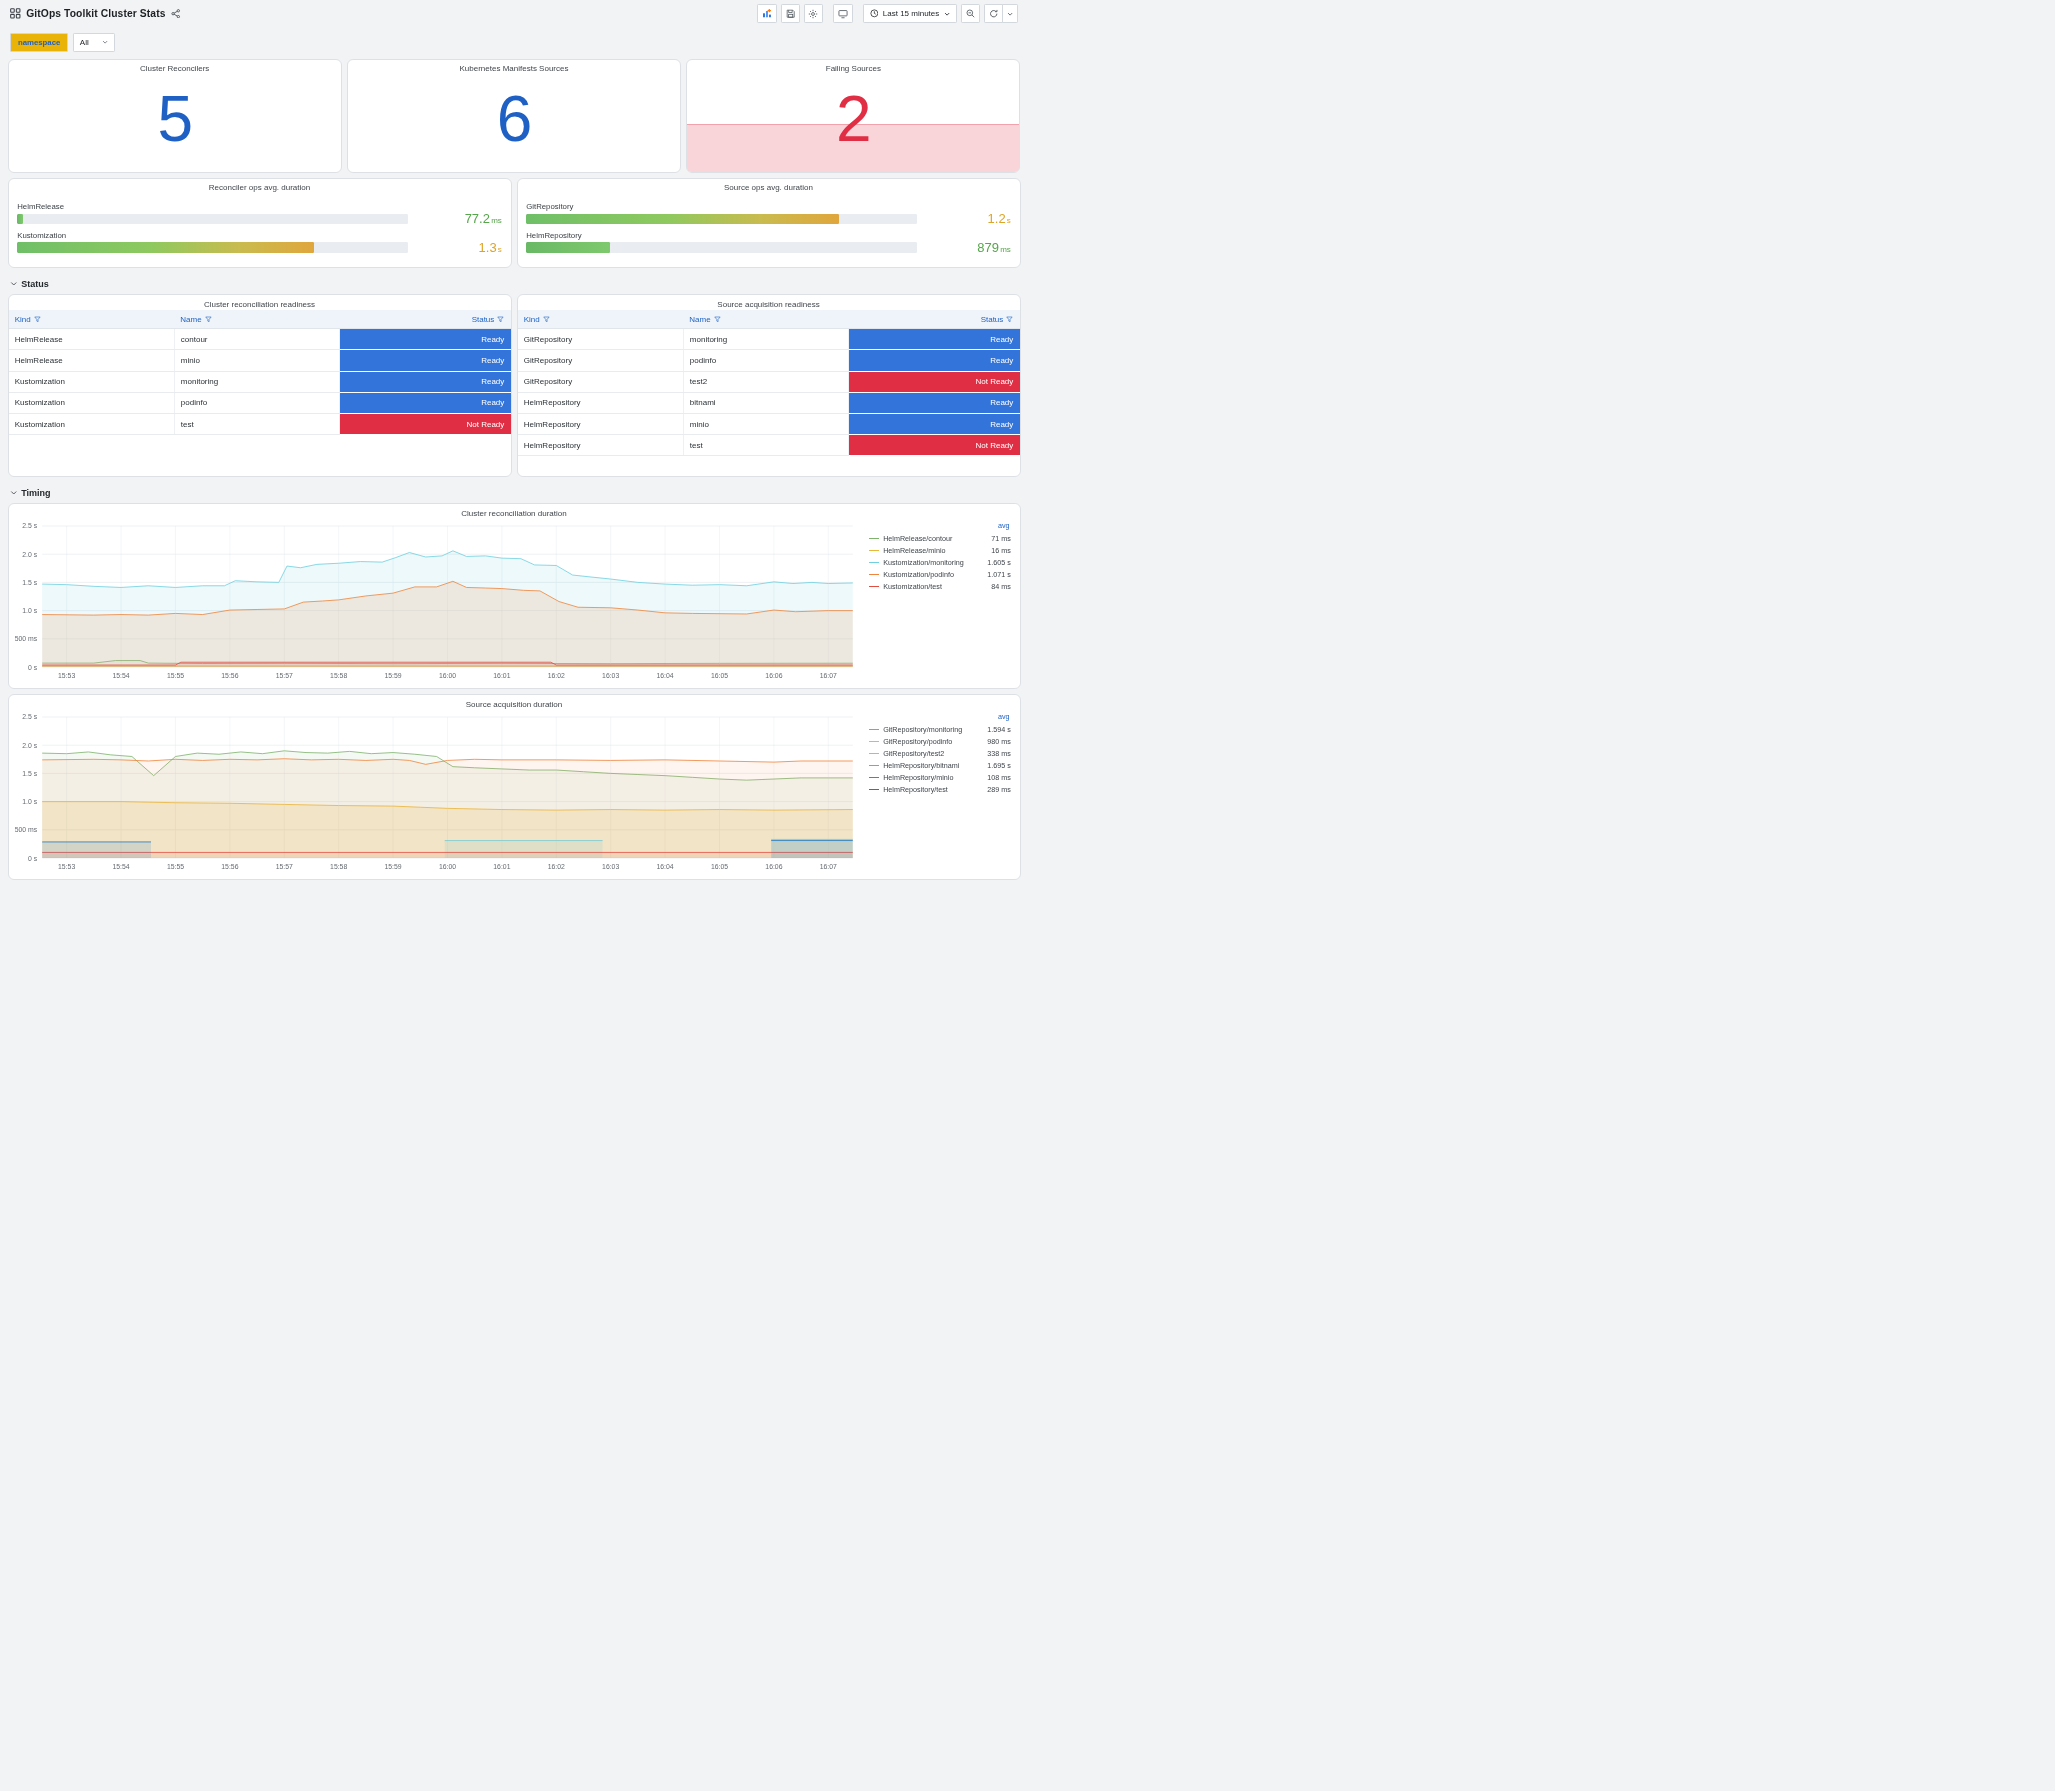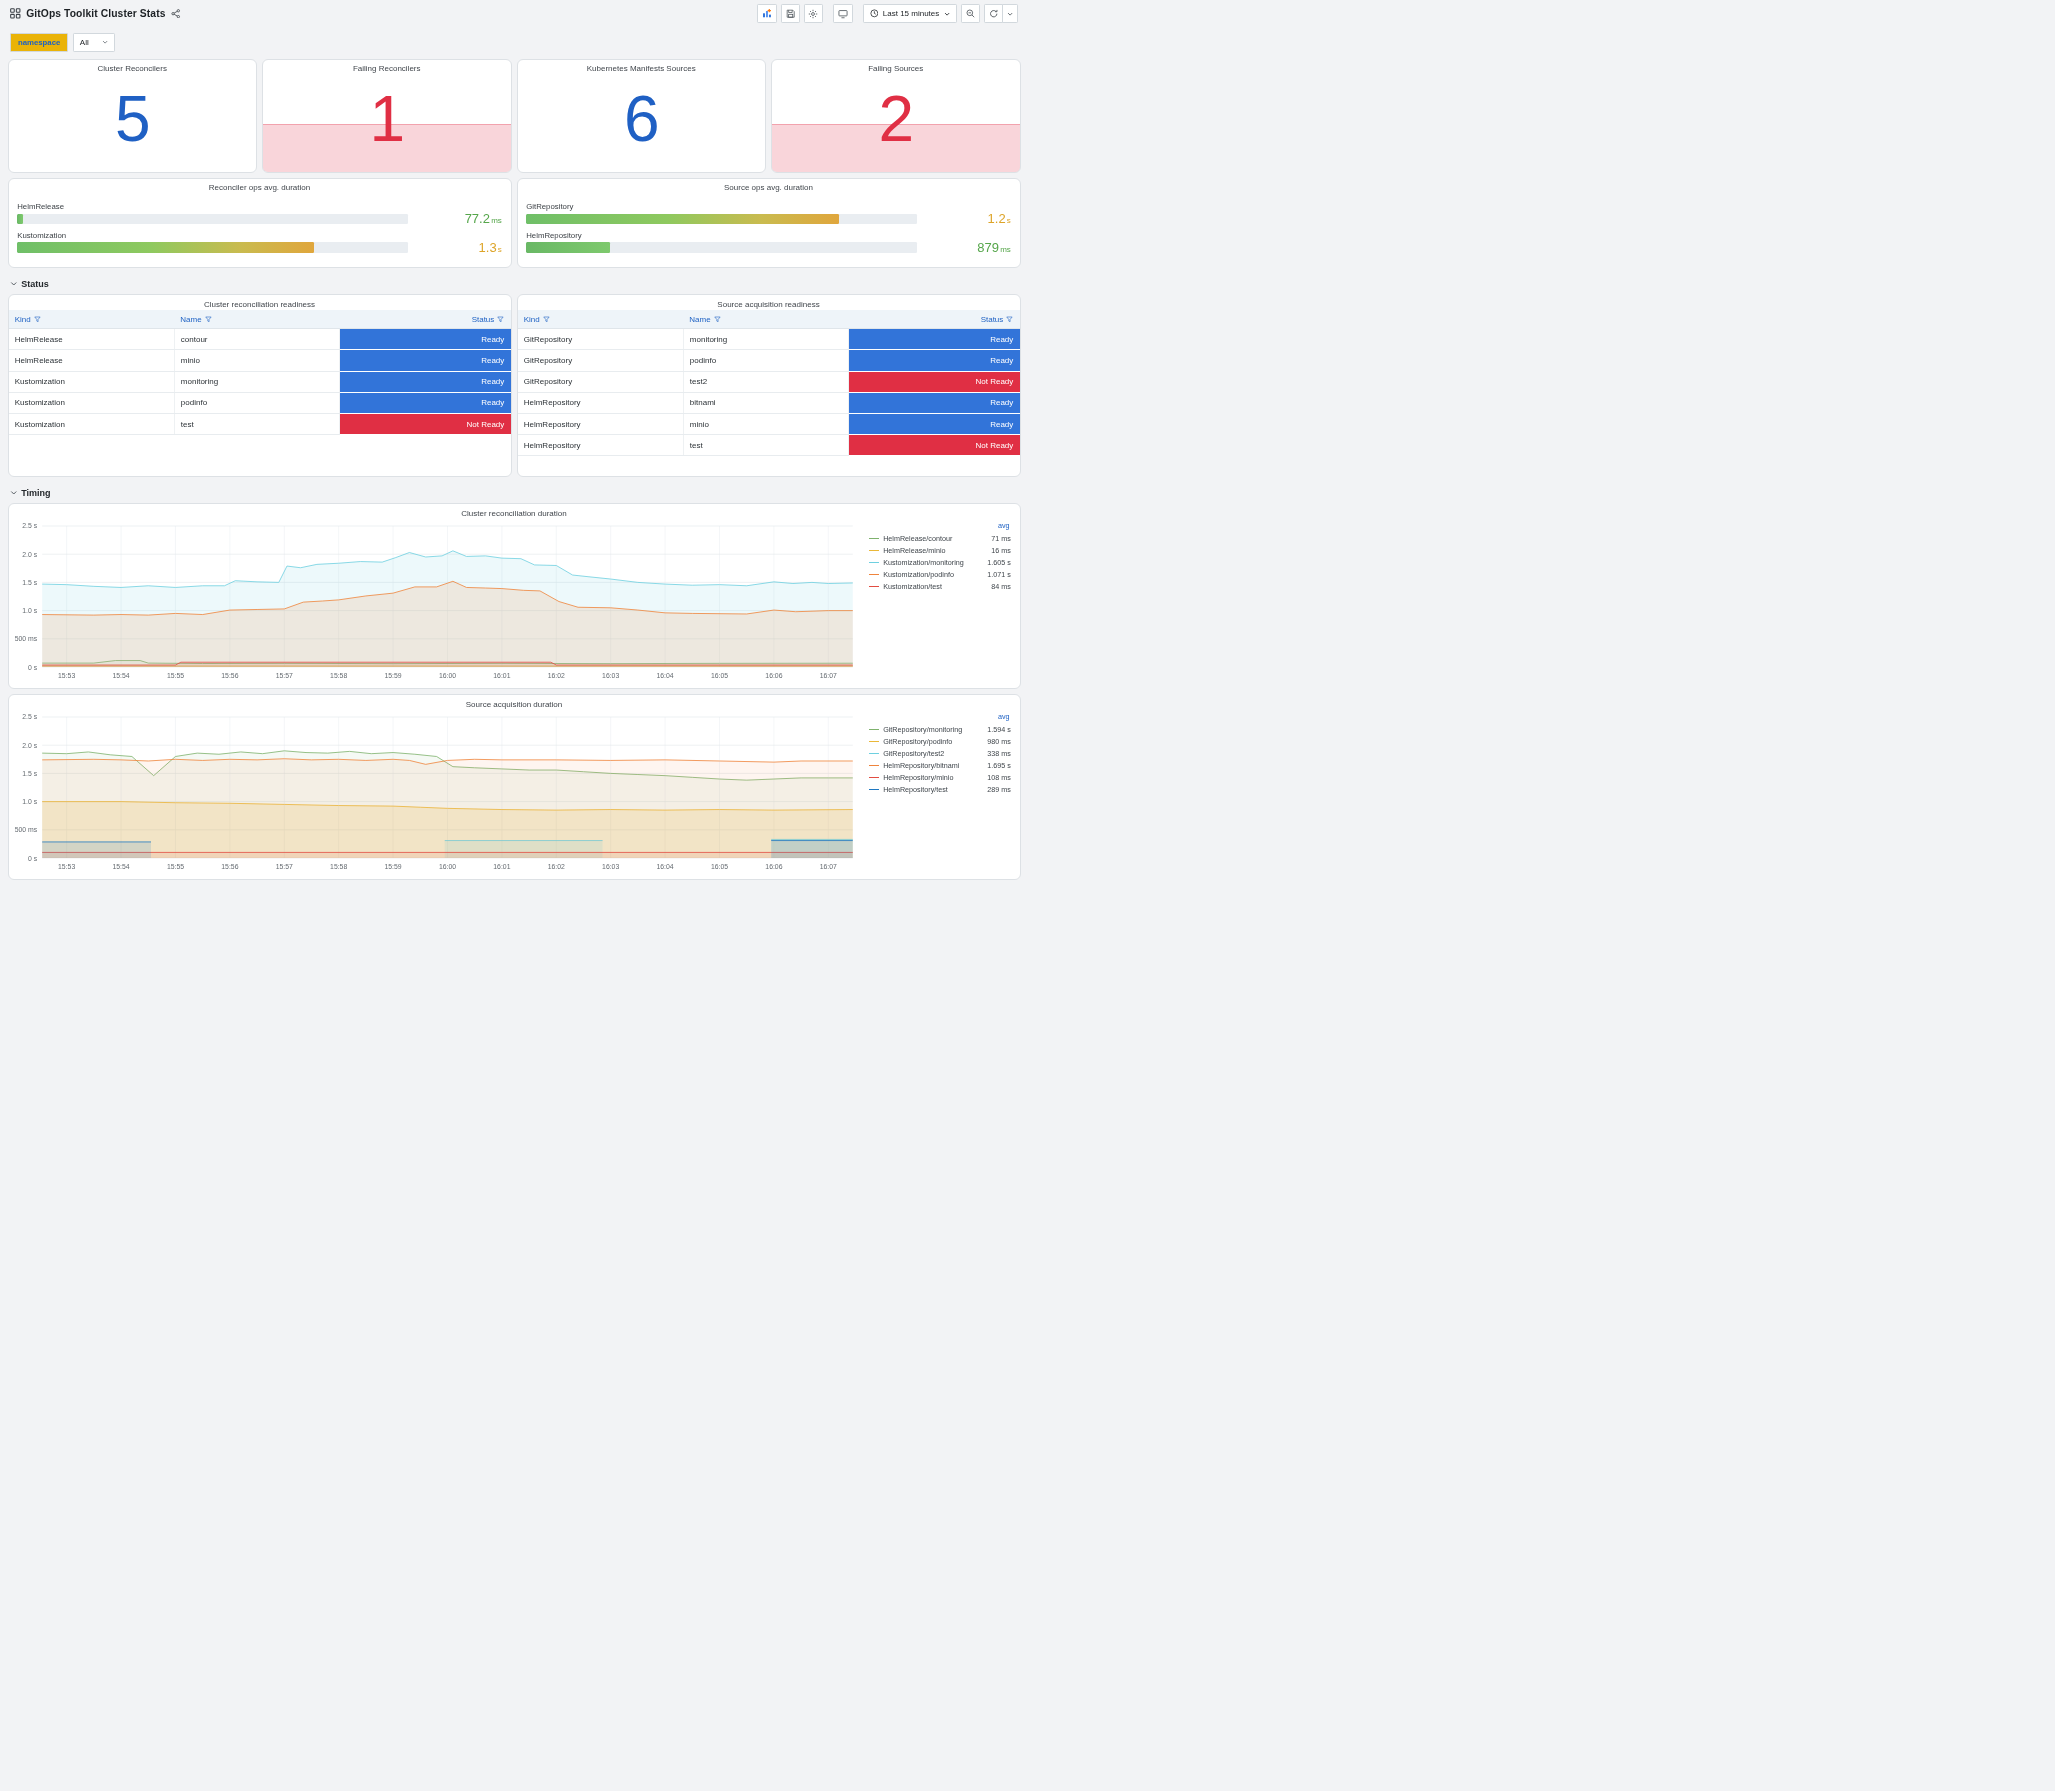--- a/index.html
+++ b/index.html
@@ -181,24 +181,20 @@
       <svg width="6.2" height="6.2" viewBox="0 0 12 12" fill="none" stroke="#6a7177" stroke-width="1.6">
         <path d="M2 4l4 4 4-4"></path>
       </svg>
     </span>
   </div>
 
   <div class="row">
     <div class="panel stat ok">
       <div class="panel-title">Cluster Reconcilers</div>
       <div class="num">5</div>
-    </div>
-    <div class="panel stat alert">
-      <div class="panel-title">Failing Reconcilers</div>
-      <div class="num">1</div>
     </div>
     <div class="panel stat ok">
       <div class="panel-title">Kubernetes Manifests Sources</div>
       <div class="num">6</div>
     </div>
     <div class="panel stat alert">
       <div class="panel-title">Failing Sources</div>
       <div class="num">2</div>
     </div>
   </div>

